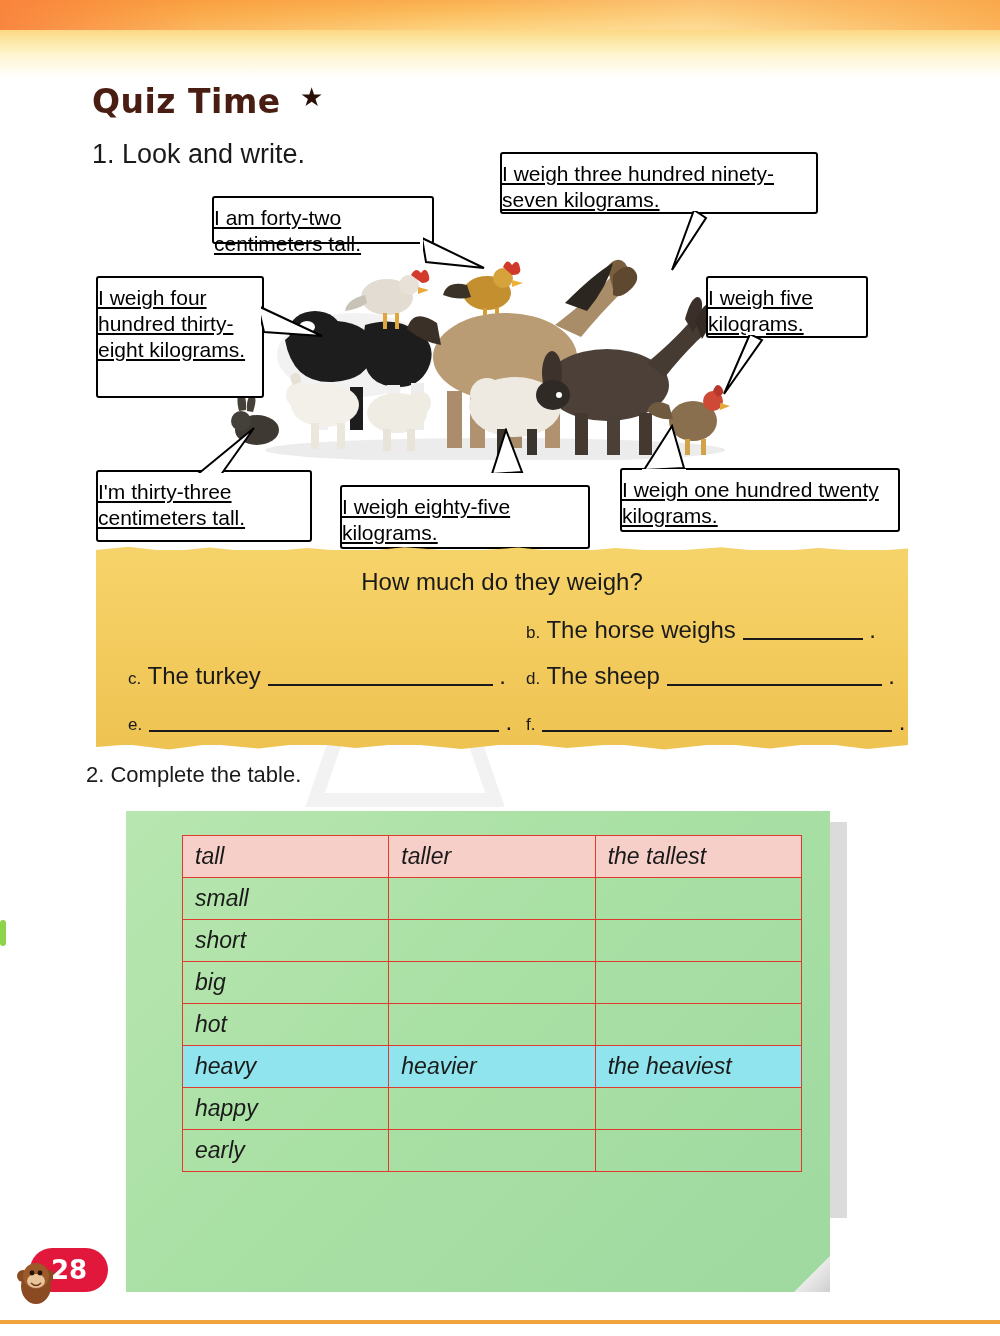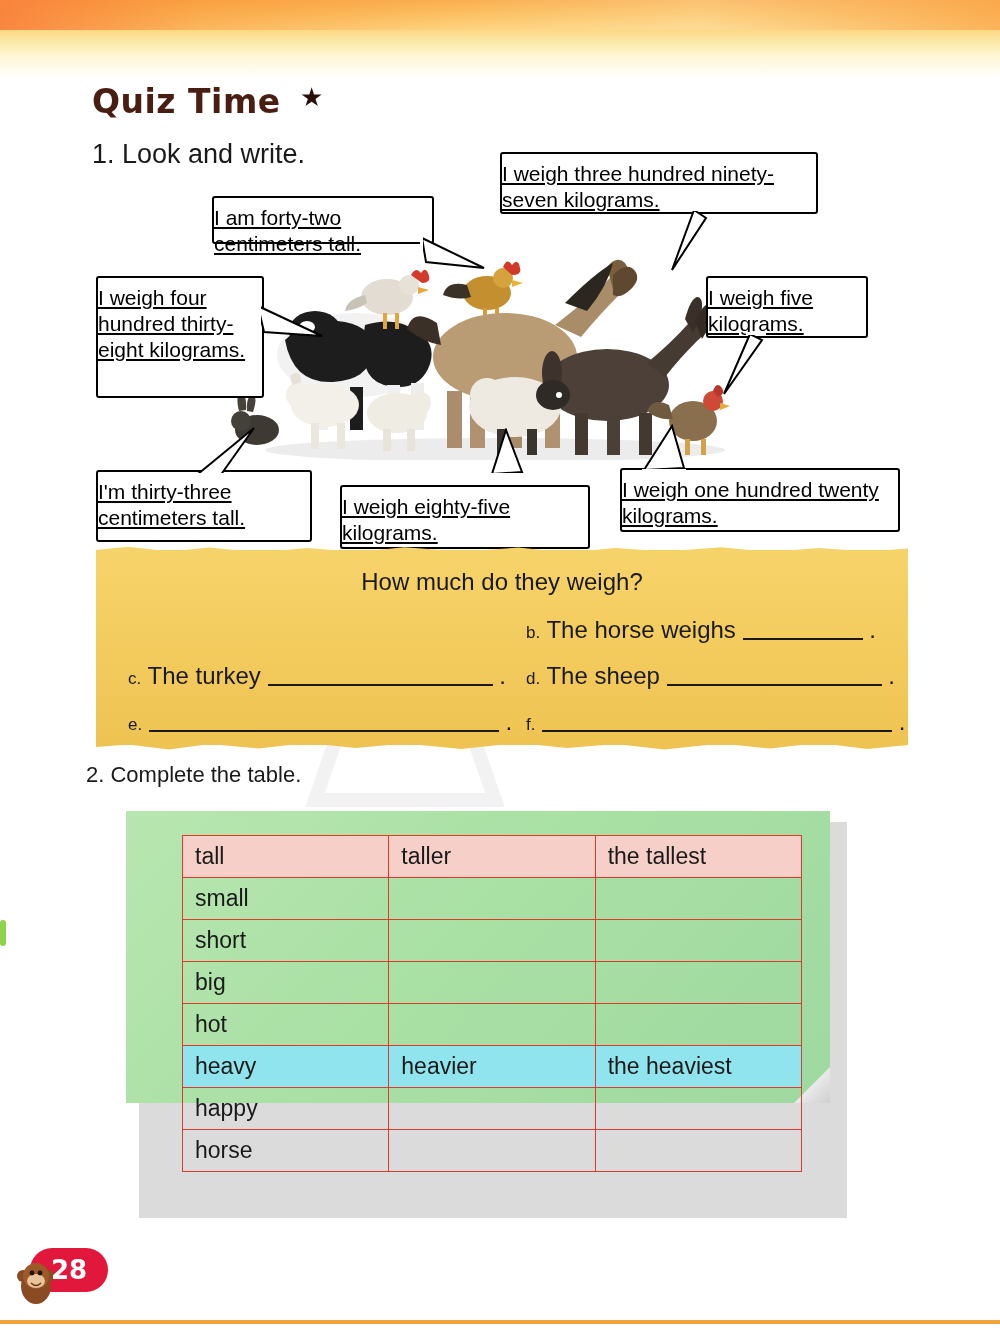--- a/index.html
+++ b/index.html
@@ -159,22 +159,23 @@
     position: absolute;
     left: 132px; top: 815px;
     width: 708px; height: 396px;
     background: #bdbdbd;
     opacity: 0.55;
     transform: translate(7px, 7px);
   }
   .card {
     position: absolute;
     left: 126px; top: 811px;
-    width: 704px; height: 292px;
+    width: 704px; height: 481px;
     background: linear-gradient(135deg, #b8e6b0 0%, #a9e0a4 45%, #9fd9a0 100%);
+    font-style: italic;
   }
   .card .fold {
     position: absolute;
     right: 0; bottom: 0;
     width: 36px; height: 36px;
     background: linear-gradient(135deg, #ffffff 0%, #eaeaea 50%, #cfcfcf 100%);
     clip-path: polygon(100% 0, 100% 100%, 0 100%);
   }
   table.grid {
     position: absolute;
@@ -480,21 +481,21 @@
         <td class="filled-row-b">heavy</td>
         <td class="filled-row-b">heavier</td>
         <td class="filled-row-b">the heaviest</td>
       </tr>
       <tr>
         <td>happy</td>
         <td></td>
         <td></td>
       </tr>
       <tr>
-        <td>horse</td>
+        <td>early</td>
         <td></td>
         <td></td>
       </tr>
     </tbody>
   </table>
 </div>
 
 <div class="side-dot"></div>
 <div class="page-badge"></div>
 <div class="monkey">

